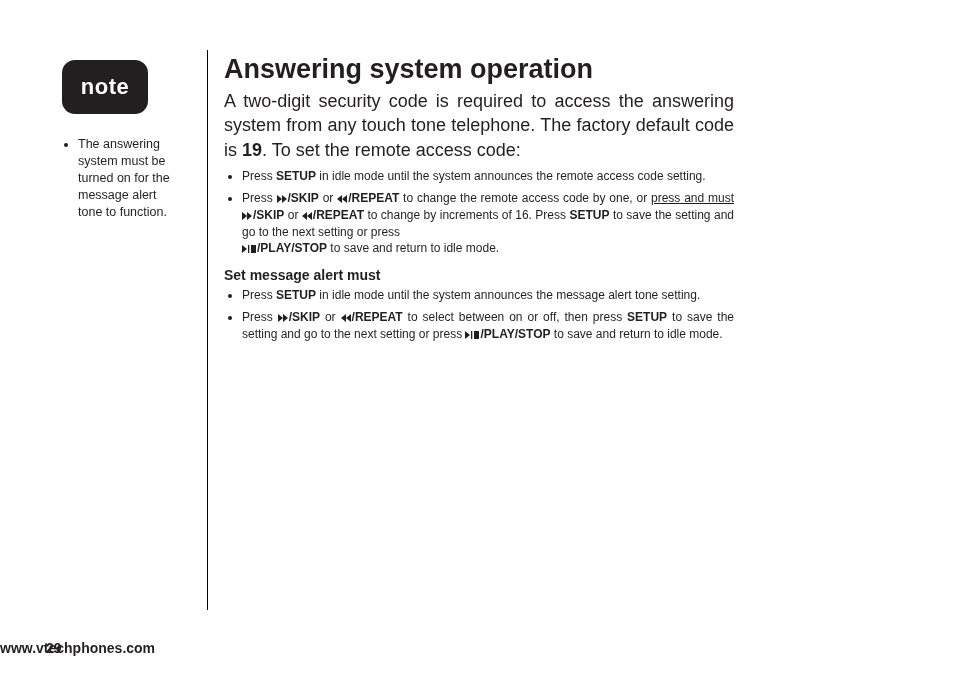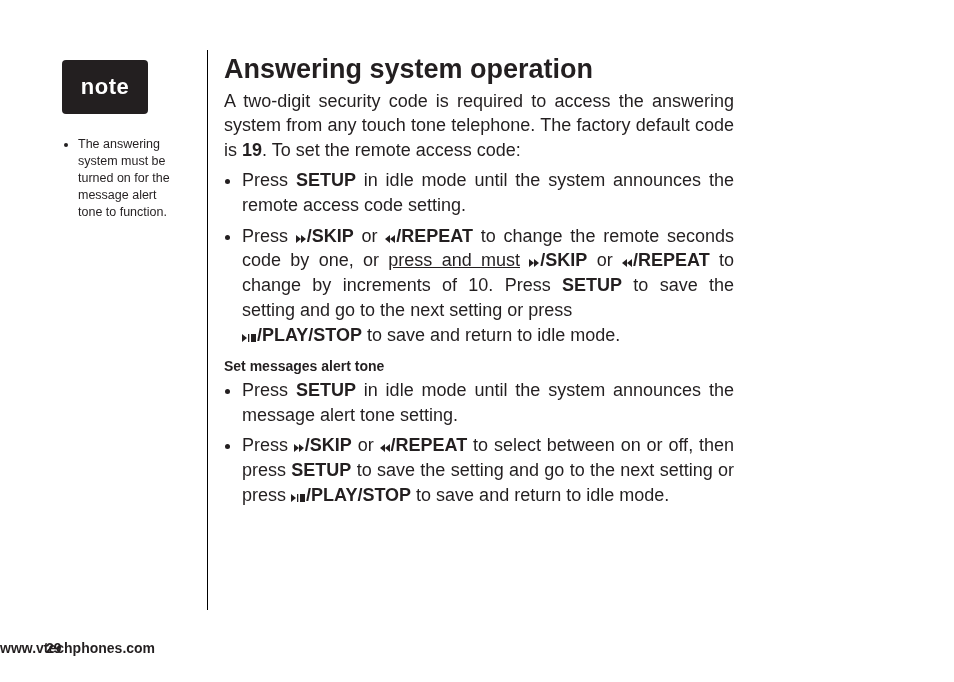--- a/index.html
+++ b/index.html
@@ -25,21 +25,21 @@
     width: 110px;
   }
   .note-box {
     background: #231f20;
     color: #fff;
     font-weight: bold;
     font-family: Arial, Helvetica, sans-serif;
     font-size: 22px;
     text-align: center;
     padding: 14px 6px 14px 6px;
-    border-radius: 4px;
+    border-radius: 13px;
     width: 74px;
     margin: 0 0 22px 0;
     letter-spacing: 0.5px;
   }
   .side-list {
     list-style: disc;
     padding-left: 16px;
     margin: 0;
     font-size: 12.5px;
     line-height: 1.35;
@@ -79,21 +79,21 @@
   p.body {
     font-size: 18px;
     line-height: 1.35;
     margin: 0 0 6px 0;
     text-align: justify;
   }
   ul.body-list {
     list-style: disc;
     padding-left: 18px;
     margin: 0 0 10px 0;
-    font-size: 18px;
+    font-size: 12px;
     line-height: 1.38;
     text-align: justify;
   }
   ul.body-list li {
     margin-bottom: 6px;
   }
   .b { font-weight: bold; }
   .u { text-decoration: underline; }
   .footer {
     position: absolute;
@@ -159,31 +159,31 @@
     </p>
     <ul class="body-list">
       <li>
         <span>Press </span><span class="b">SETUP</span><span> in idle mode until the system announces the remote access code setting.</span>
       </li>
       <li>
         <span>Press </span><svg class="icon" width="11" height="8">
             <use href="#ff"></use>
           </svg><span class="b">/SKIP</span><span> or </span><svg class="icon" width="11" height="8">
             <use href="#rw"></use>
-          </svg><span class="b">/REPEAT</span><span> to change the remote seconds code by one, or </span><span class="u">press and must</span><span> </span><svg class="icon" width="11" height="8">
+          </svg><span class="b">/REPEAT</span><span> to change the remote access code by one, or </span><span class="u">press and must</span><span> </span><svg class="icon" width="11" height="8">
             <use href="#ff"></use>
           </svg><span class="b">/SKIP</span><span> or </span><svg class="icon" width="11" height="8">
             <use href="#rw"></use>
-          </svg><span class="b">/REPEAT</span><span> to change by increments of 10. Press </span><span class="b">SETUP</span><span> to save the setting and go to the next setting or press </span><br><svg class="icon" width="15" height="8">
+          </svg><span class="b">/REPEAT</span><span> to change by increments of 16. Press </span><span class="b">SETUP</span><span> to save the setting and go to the next setting or press </span><br><svg class="icon" width="15" height="8">
             <use href="#ps"></use>
           </svg><span class="b">/PLAY/STOP</span><span> to save and return to idle mode.</span>
       </li>
     </ul>
 
-    <h3 class="sec">Set messages alert tone</h3>
+    <h3 class="sec">Set message alert must</h3>
     <ul class="body-list">
       <li>
         <span>Press </span><span class="b">SETUP</span><span> in idle mode until the system announces the message alert tone setting.</span>
       </li>
       <li>
         <span>Press </span><svg class="icon" width="11" height="8">
             <use href="#ff"></use>
           </svg><span class="b">/SKIP</span><span> or </span><svg class="icon" width="11" height="8">
             <use href="#rw"></use>
           </svg><span class="b">/REPEAT</span><span> to select between on or off, then press </span><span class="b">SETUP</span><span> to save the setting and go to the next setting or press </span><svg class="icon" width="15" height="8">

